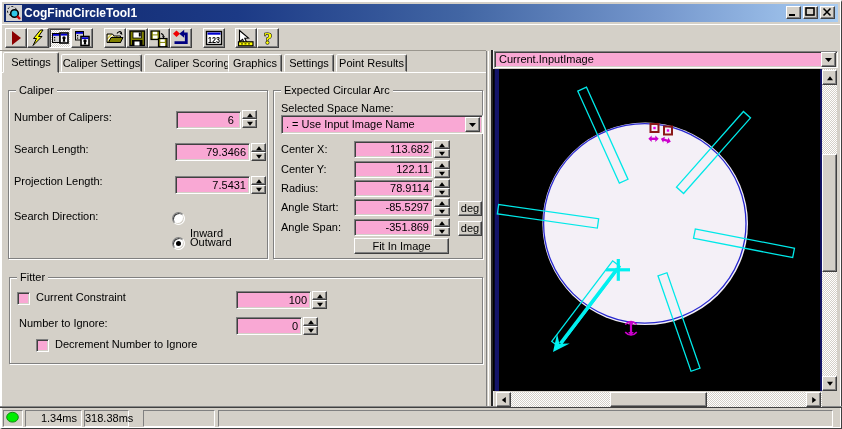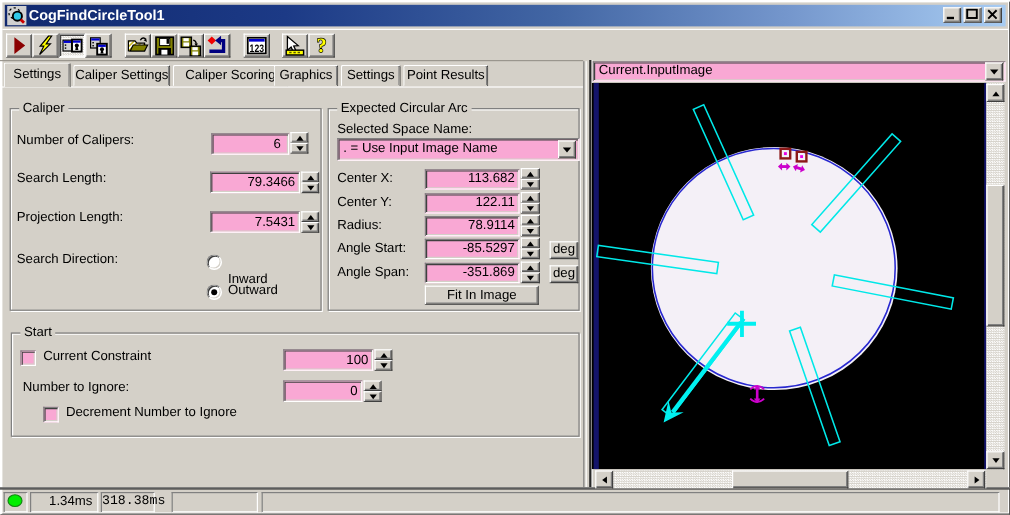--- a/index.html
+++ b/index.html
@@ -203,21 +203,21 @@
 <div class="field sunken" style="left:354px;top:180px;width:79px;height:17px;line-height:15px;">78.9114</div>
 <div class="lbl" style="left:281px;top:201px;">Angle Start:</div>
 <div class="field sunken" style="left:354px;top:199px;width:79px;height:17px;line-height:15px;">-85.5297</div>
 <div class="lbl" style="left:281px;top:221px;">Angle Span:</div>
 <div class="field sunken" style="left:354px;top:219px;width:79px;height:17px;line-height:15px;">-351.869</div>
 <div class="abs raised" style="left:458px;top:201px;width:24px;height:15px;text-align:center;line-height:13px;">deg</div>
 <div class="abs raised" style="left:458px;top:221px;width:24px;height:15px;text-align:center;line-height:13px;">deg</div>
 <div class="abs raised" style="left:354px;top:238px;width:95px;height:16px;text-align:center;line-height:14px;">Fit In Image</div>
 
 <div class="abs etched" style="left:9px;top:277px;width:474px;height:87px;"></div>
-<div class="lbl" style="left:17px;top:271px;background:#d4d0c8;padding:0 3px;">Start</div>
+<div class="lbl" style="left:17px;top:271px;background:#d4d0c8;padding:0 3px;">Fitter</div>
 <div class="abs sunken" style="left:17px;top:292px;width:13px;height:13px;"></div>
 <div class="lbl" style="left:36px;top:291px;">Current Constraint</div>
 <div class="field sunken" style="left:236px;top:291px;width:75px;height:18px;line-height:16px;">100</div>
 <div class="lbl" style="left:19px;top:317px;">Number to Ignore:</div>
 <div class="field sunken" style="left:236px;top:317px;width:66px;height:18px;line-height:16px;">0</div>
 <div class="abs sunken" style="left:36px;top:339px;width:13px;height:13px;"></div>
 <div class="lbl" style="left:55px;top:338px;">Decrement Number to Ignore</div>
 
 <div class="spin" style="left:242px;top:110px;width:15px;height:18px;">
     <div class="sb">
@@ -374,15 +374,15 @@
     <div style="position:absolute;left:50%;top:50%;transform:translate(-45%,-50%);width:0;height:0;border-top:3px solid transparent;border-bottom:3px solid transparent;border-left:4px solid #000;"></div>
   </div>
 <div class="abs raised" style="left:610px;top:392px;width:97px;height:15px;"></div>
 
 <div class="abs statuspanel" style="left:3px;top:410px;width:20px;height:17px;">
     <svg width="18" height="15">
       <ellipse cx="8.5" cy="6.2" rx="5.8" ry="4.9" fill="#00ee00" stroke="#108810" stroke-width="1"></ellipse>
     </svg>
   </div>
 <div class="abs statuspanel" style="left:25px;top:410px;width:57px;height:17px;text-align:right;line-height:15px;padding-right:4px;">1.34ms</div>
-<div class="abs statuspanel" style="left:84px;top:410px;width:45px;height:17px;text-align:right;line-height:15px;padding-right:4px;font-family:Liberation Mono, monospace;">318.38ms</div>
+<div class="abs statuspanel" style="left:84px;top:410px;width:45px;height:17px;text-align:right;line-height:15px;padding-right:4px;">318.38ms</div>
 <div class="abs statuspanel" style="left:143px;top:410px;width:72px;height:17px;"></div>
 <div class="abs statuspanel" style="left:218px;top:410px;width:615px;height:17px;"></div>
 
 </body></html>

